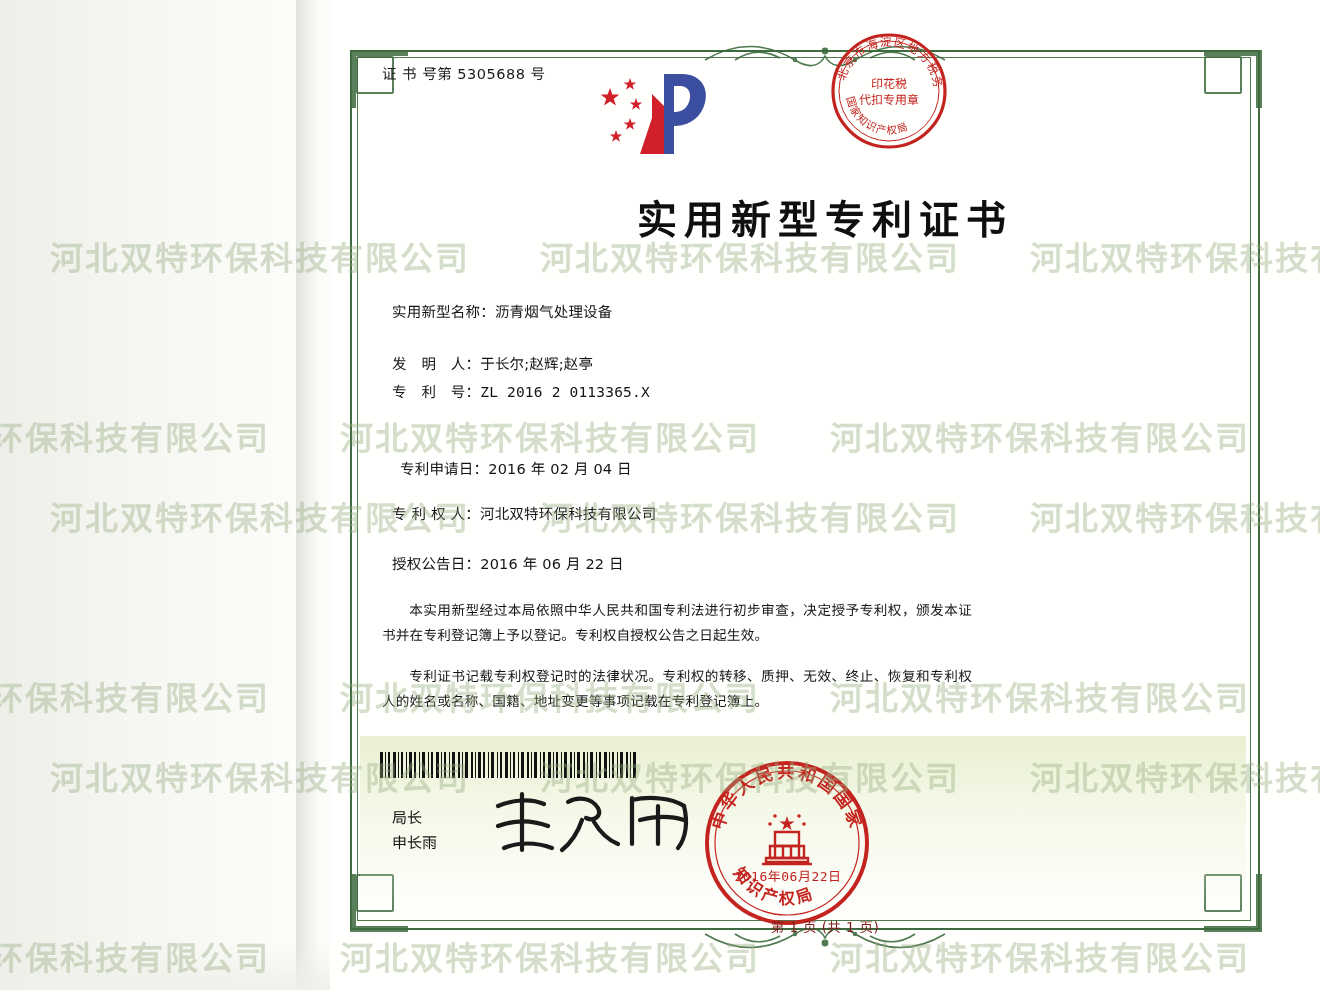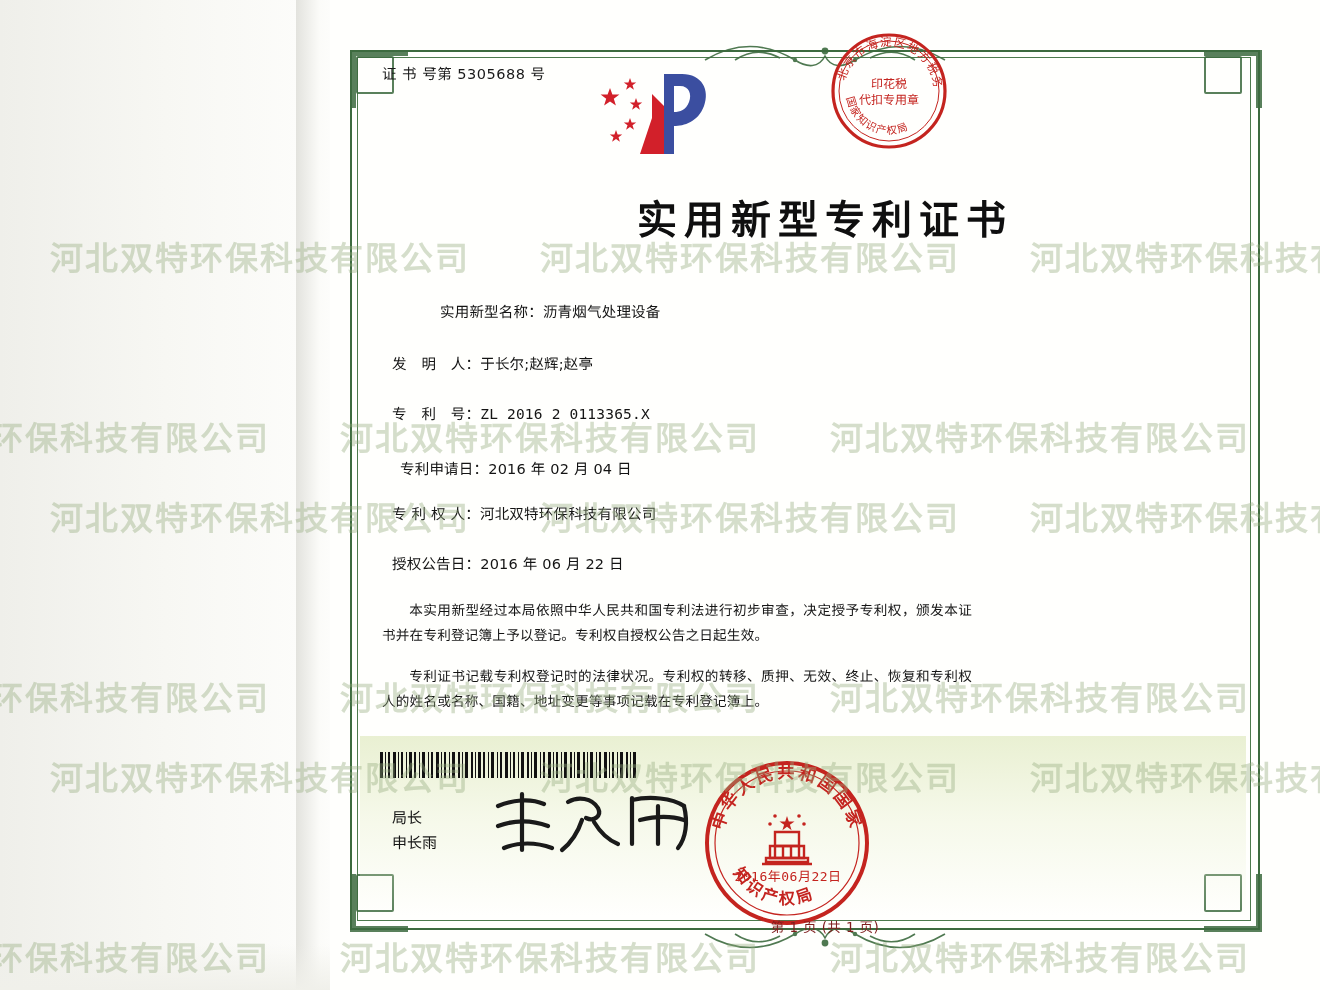--- a/index.html
+++ b/index.html
@@ -146,23 +146,23 @@
     position: absolute;
     left: 62px;
     font-family: "DejaVu Sans", "Liberation Sans", sans-serif;
     font-size: 14.5px;
     color: #141414;
     white-space: nowrap;
   }
   .field .lbl { letter-spacing: .2px; }
   .field .val { letter-spacing: .2px; }
 
-  #f-name   { top: 300px; margin-left: 48px; }
+  #f-name   { top: 300px; }
   #f-invent { top: 352px; }
-  #f-patno  { top: 402px; }
+  #f-patno  { top: 380px; }
   #f-appdate{ top: 457px; margin-left: 8px; }
   #f-holder { top: 502px; }
   #f-grant  { top: 552px; }
 
   .mono { font-family: "DejaVu Sans Mono", "Liberation Mono", monospace; letter-spacing: .4px; }
 
   
   #body-text {
     position: absolute;
     left: 52px;

